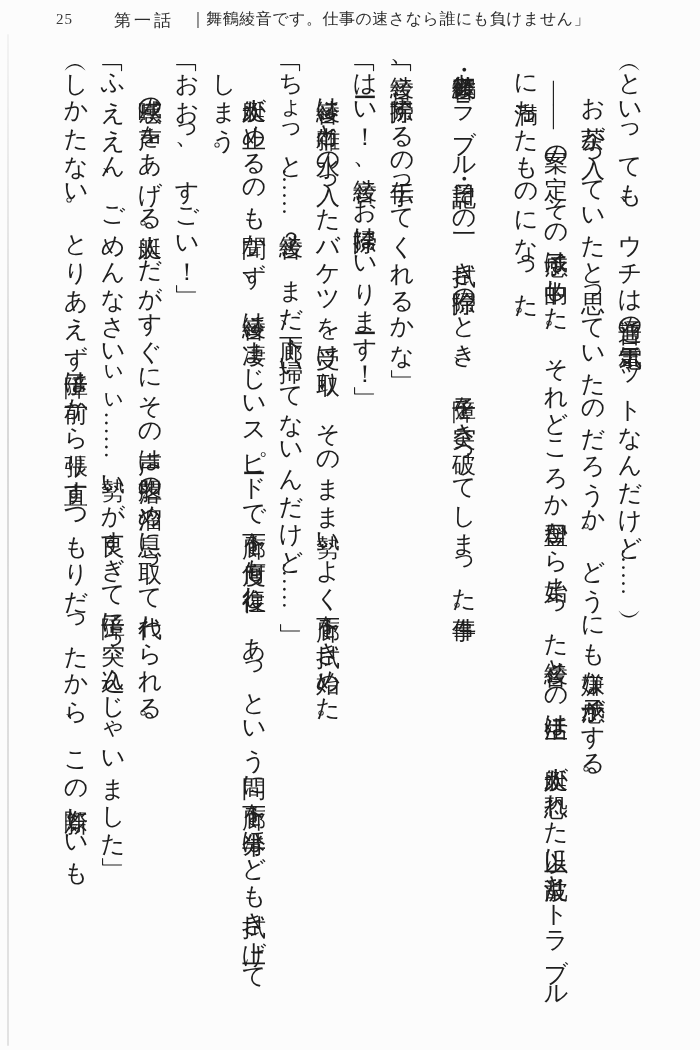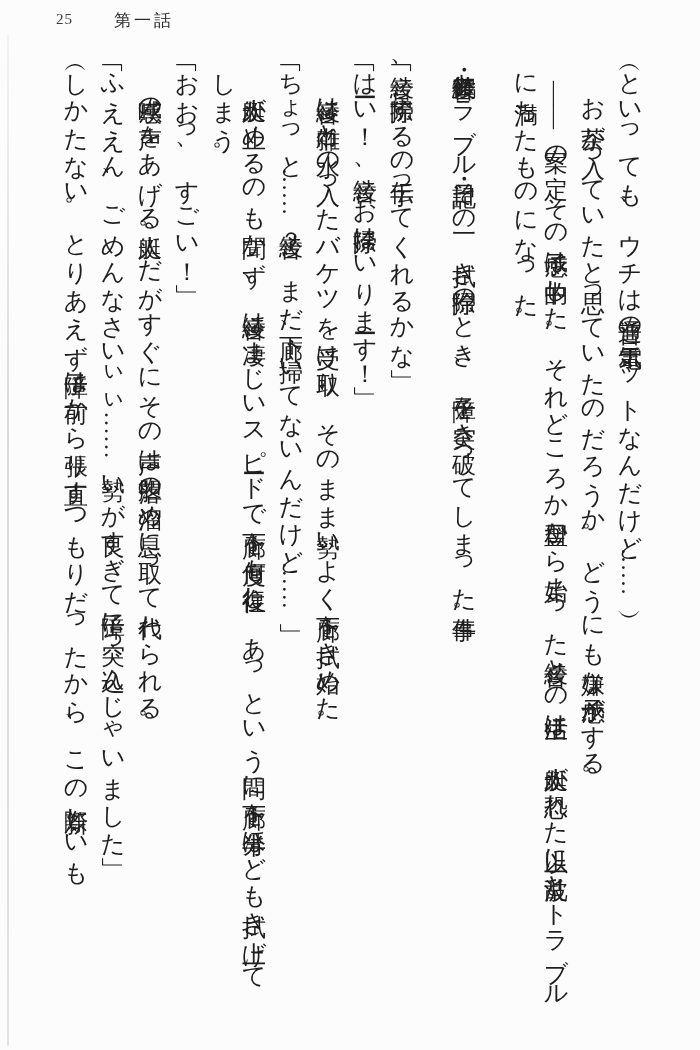--- a/index.html
+++ b/index.html
@@ -84,20 +84,21 @@
 </head>
 <body>
 
 <div class="page" style="background: rgb(252, 252, 252);">
 
   <div class="scan-edge"></div>
 
   <div class="running-head">
     <span class="pnum">25</span>
     <span class="chapter">第一話</span>
+    <span class="chtitle">｜舞鶴綾音です。仕事の速さなら誰にも負けません」</span>
   </div>
 
   <div class="vtext" style="color: rgb(30, 30, 30);">
       <p class="parenthetical">（といっても、ウチは普通の電気ポットなんだけど……）</p>
       <p class="narrative">　お茶が入っていたと思っていたのだろうか。どうにも嫌な予感がする。</p>
       <p class="narrative">　――案の定、その予感は的中した。それどころか翌日から始まった綾音との生活は、艇人が恐れた以上に波乱とトラブルに満ちたものになった。</p>
       <p class="headline">・舞鶴綾音トラブル日記・その一　拭き掃除のとき、障子を突き破ってしまった事件。</p>
       <p class="dialogue">「綾音、掃除するの手伝ってくれるかな」</p>
       <p class="dialogue">「はーい！　綾音、お掃除はいりまーす！」</p>
       <p class="narrative">　綾音は雑巾と水の入ったバケツを受け取り、そのまま勢いよく廊下を拭き始めた。</p>

